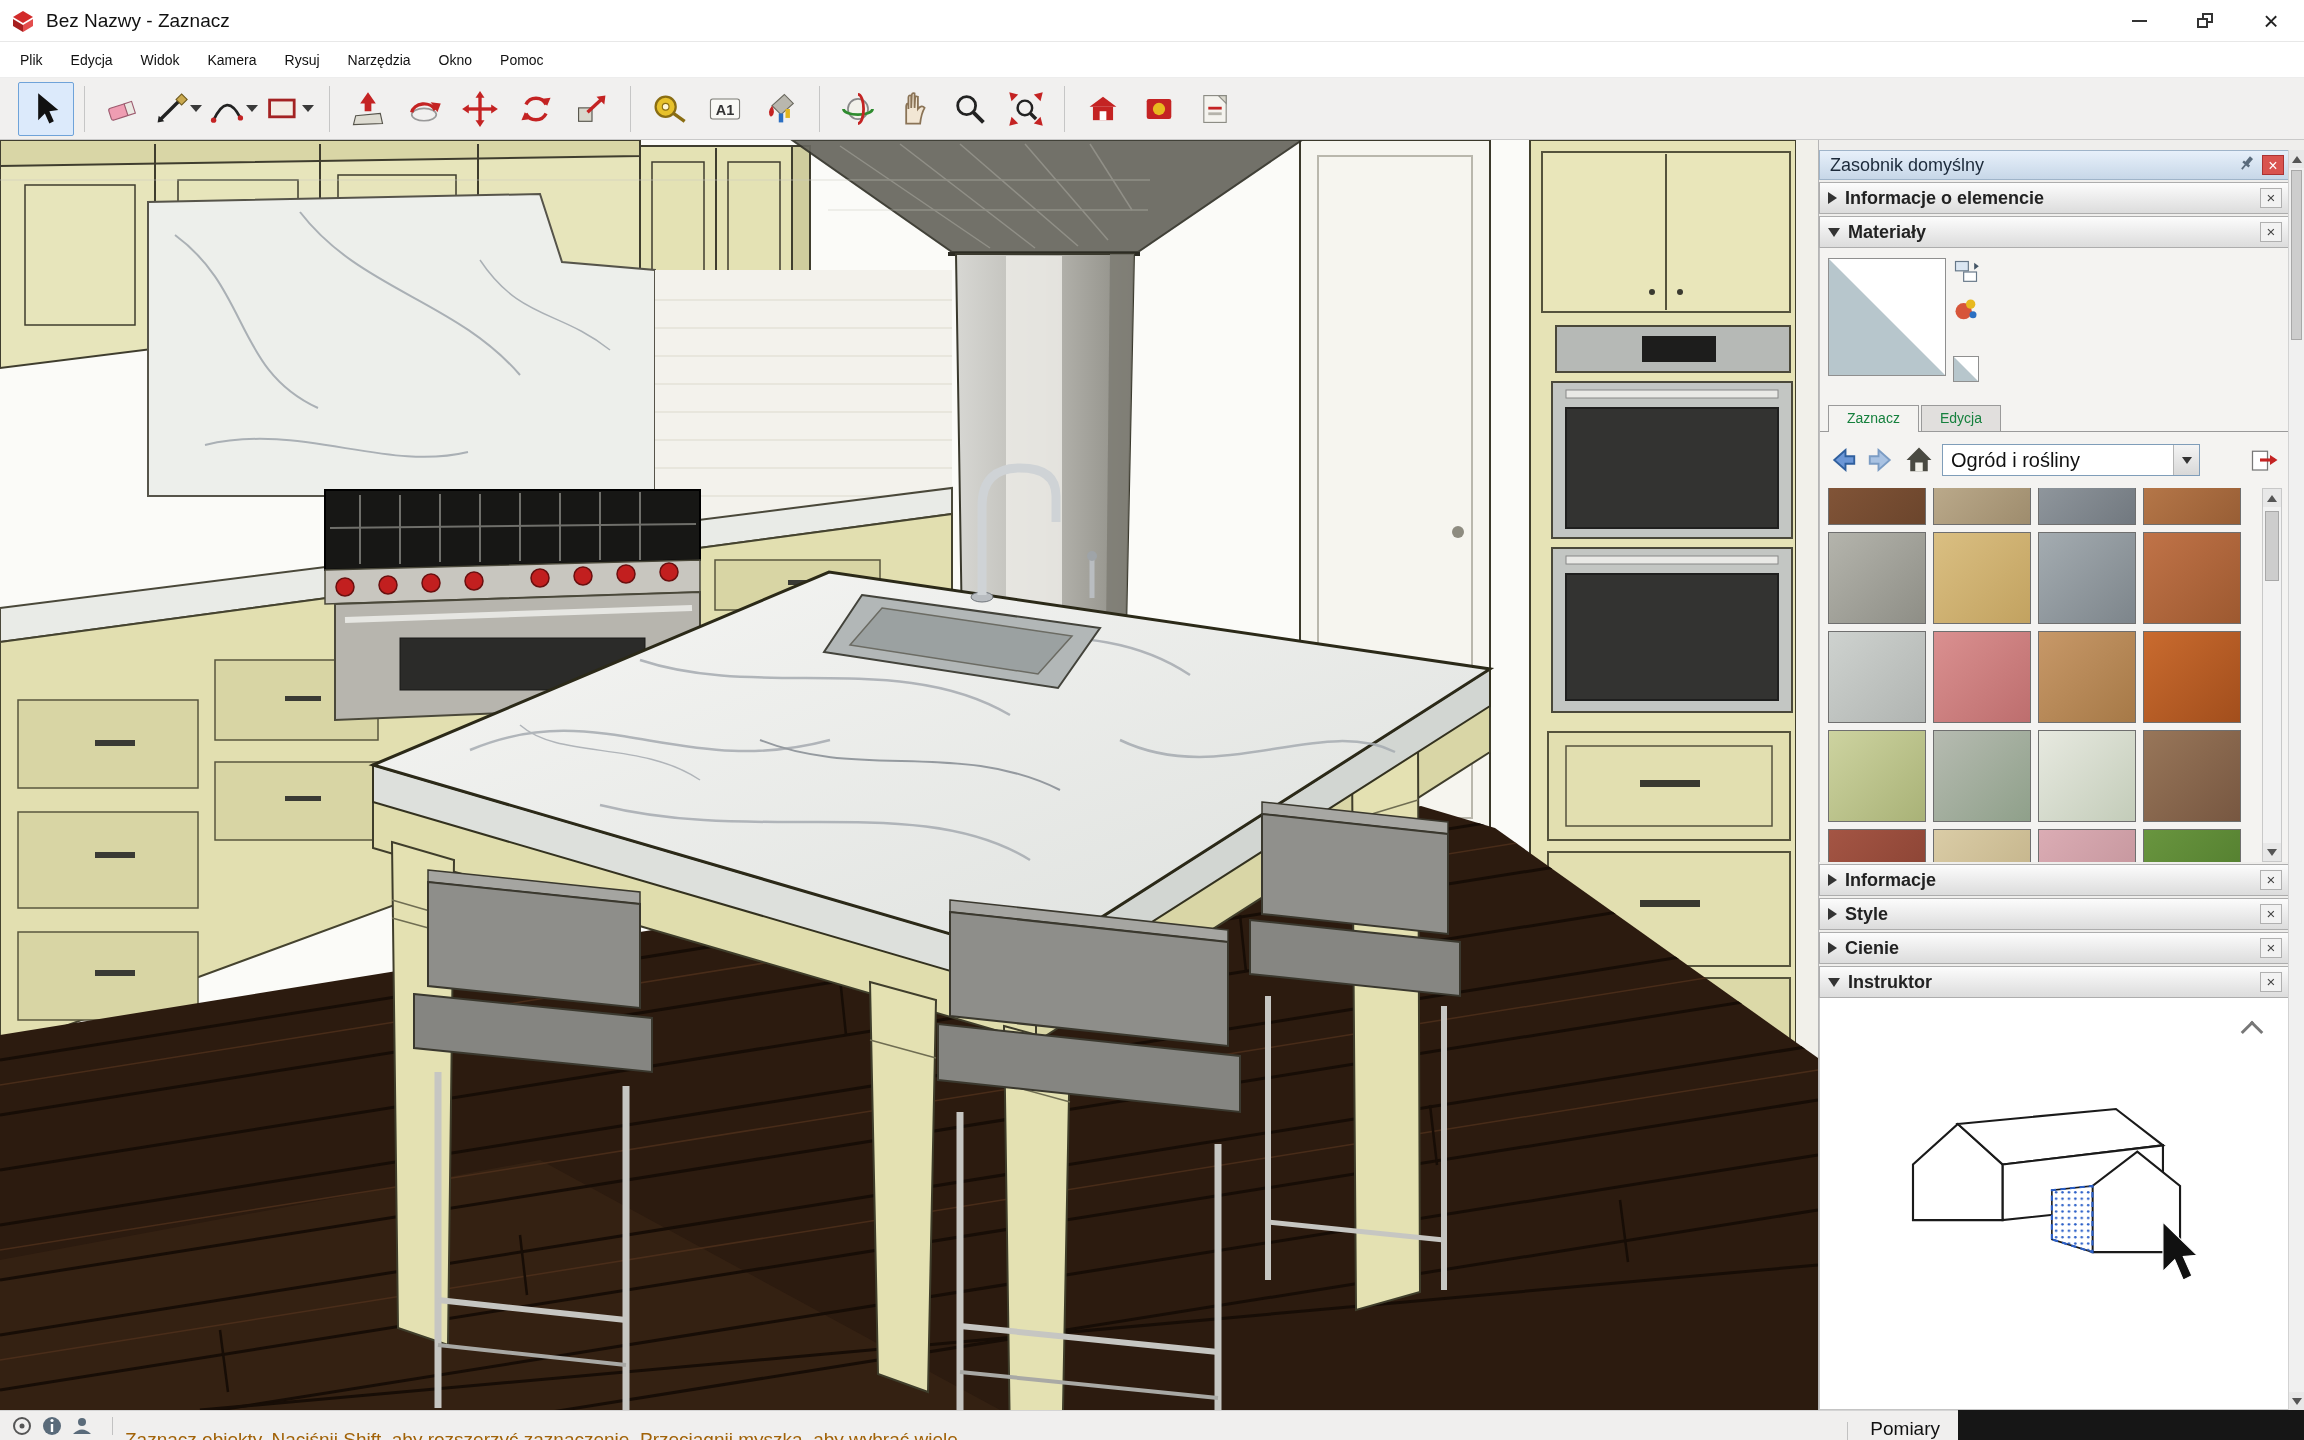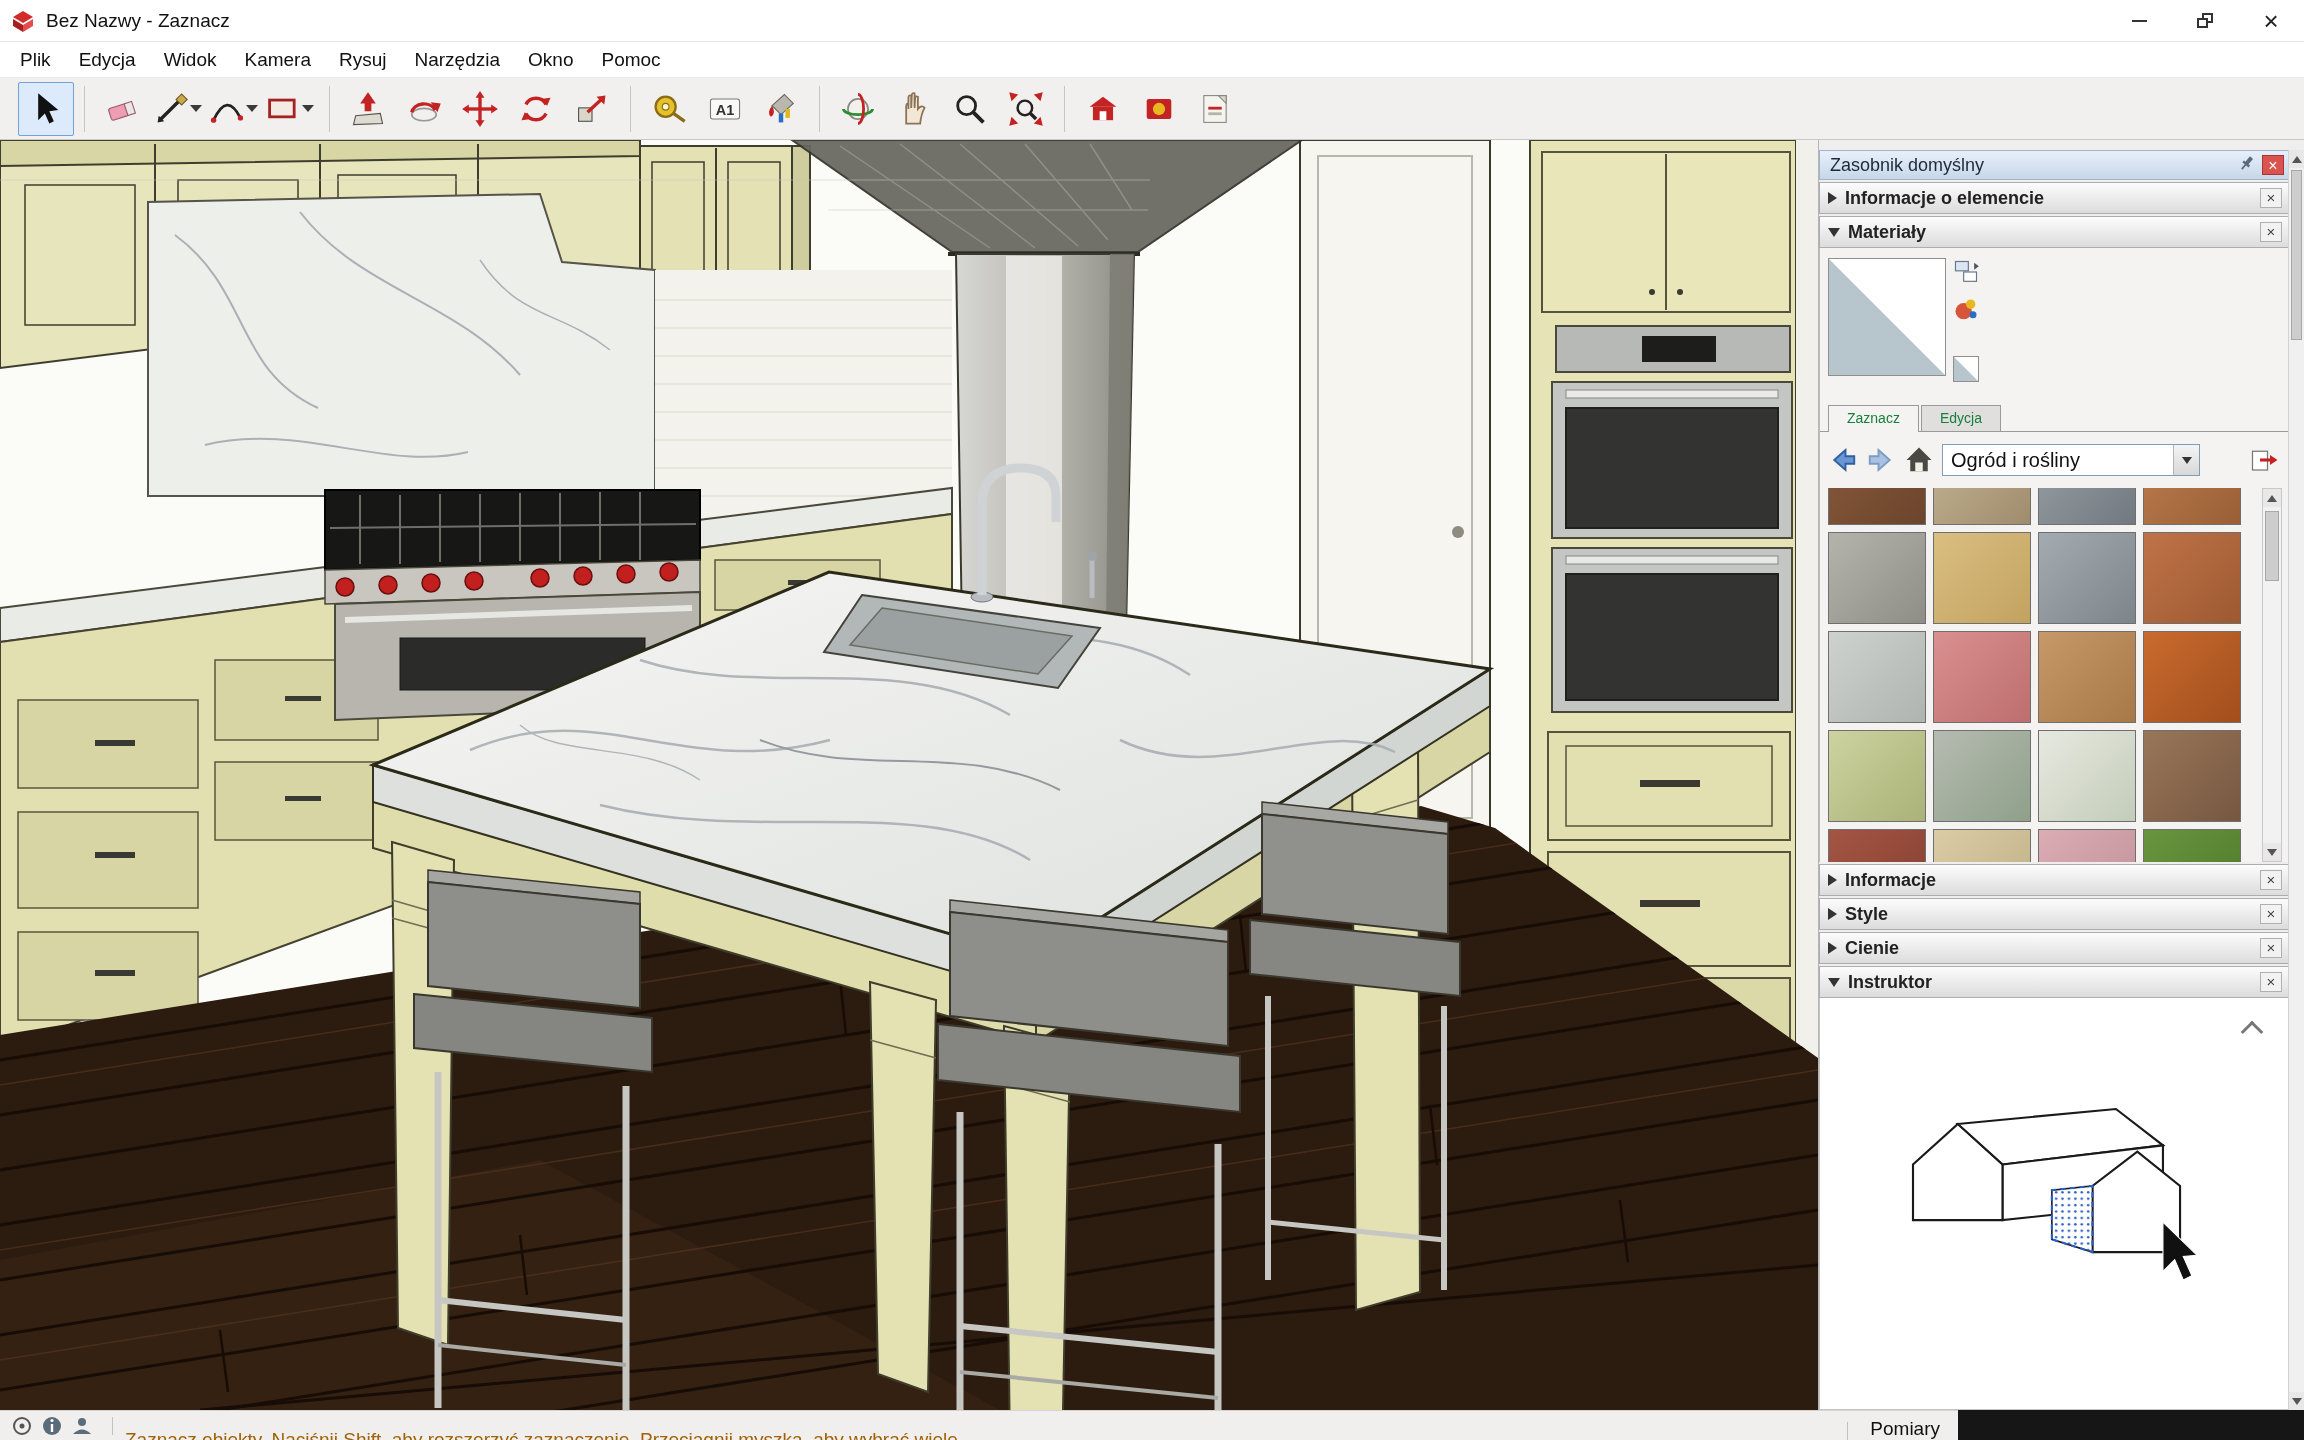--- a/index.html
+++ b/index.html
@@ -15,21 +15,21 @@
   .win-btn { width:66px; height:100%; display:flex; align-items:center; justify-content:center; }
   .min-glyph { width:15px; height:2px; background:#333; }
   .restore-glyph { position:relative; width:16px; height:15px; }
   .restore-glyph .r1 { position:absolute; top:0; right:0; width:11px; height:10px; border:2px solid #333; }
   .restore-glyph .r2 { position:absolute; bottom:0; left:0; width:11px; height:10px; border:2px solid #333; background:#fff; }
   .close-glyph { font-size:26px; line-height:26px; color:#222; }
 
   
   #menubar { position:absolute; top:42px; left:0; width:2304px; height:36px; background:#ffffff;
              display:flex; align-items:center; padding-left:6px; border-bottom:1px solid #ededed; }
-  .menu-item { font-size:19px; padding:5px 14px; }
+  .menu-item { font-size:14px; padding:5px 14px; }
 
   
   #toolbar { position:absolute; top:78px; left:0; width:2304px; height:62px; background:#f1f0ef;
              border-bottom:1px solid #c9c9c9; display:flex; align-items:center; padding-left:18px; }
   .tool-btn { width:56px; height:54px; display:flex; align-items:center; justify-content:center;
               border:1px solid transparent; border-radius:2px; }
   .tool-btn.active { border:1px solid #6fa3d9; background:#dceafb; }
   .tool-btn svg { width:38px; height:38px; }
   .tool-dd { display:flex; align-items:center; }
   .dd-arrow { width:0; height:0; border-left:6px solid transparent; border-right:6px solid transparent;

